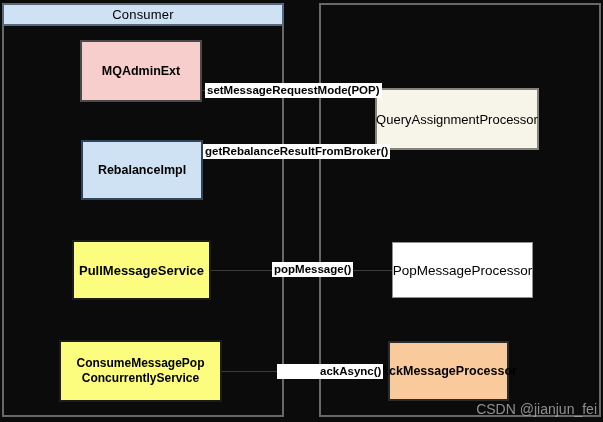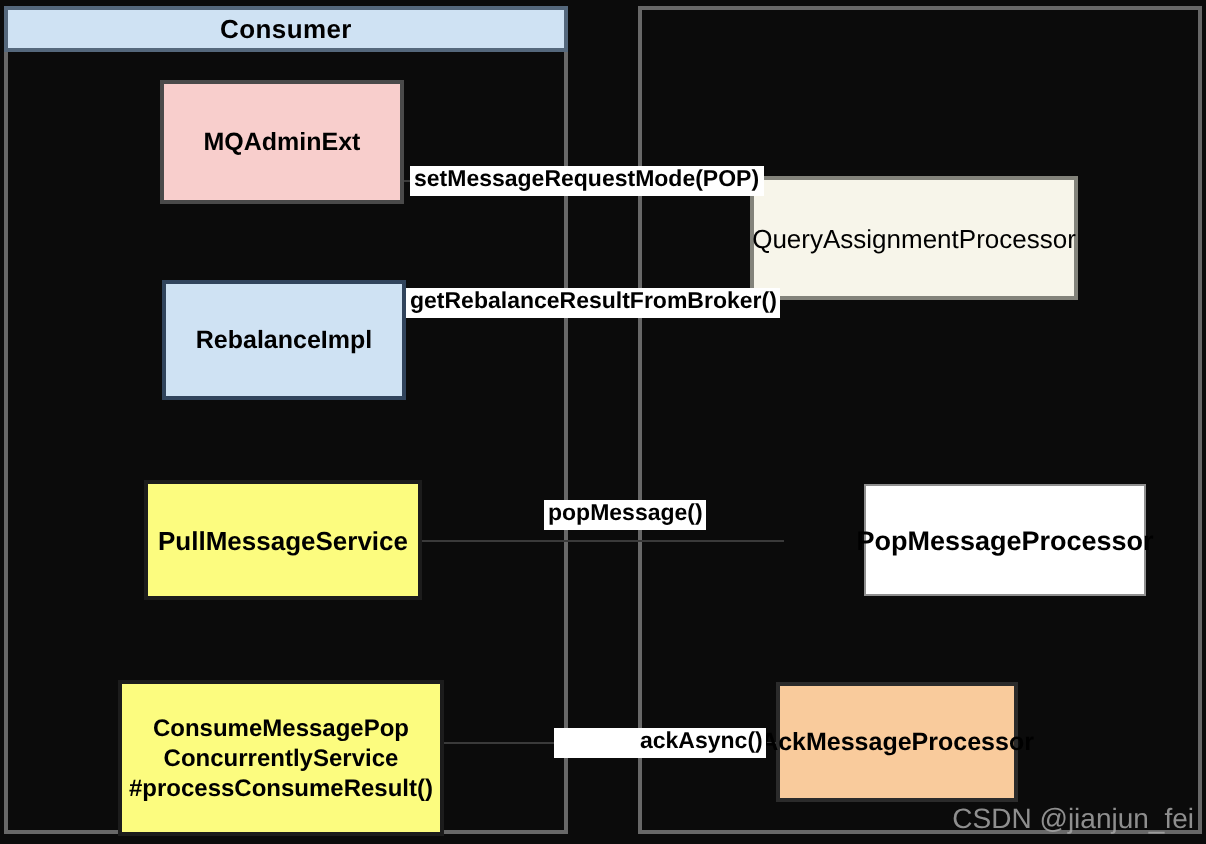--- a/index.html
+++ b/index.html
@@ -12,48 +12,48 @@
   .frame {
     position:absolute; box-sizing:border-box;
     border:2px solid #686868; background:transparent; z-index:1;
   }
   .frame.consumer { left:2px; top:3px; width:282px; height:414px; }
   .frame.broker  { left:319px; top:3px; width:282px; height:414px; }
 
   .p-header {
     position:absolute; box-sizing:border-box; height:23px; z-index:3;
     display:flex; align-items:center; justify-content:center;
-    font-size:13px; font-weight:bold; letter-spacing:.2px;
+    font-size:13px; font-weight:normal; letter-spacing:.2px;
   }
   .p-header.consumer { left:2px; top:3px; width:282px; background:#cfe2f3; border:2px solid #55687c; }
   .p-header.broker  { left:319px; top:3px; width:282px; background:#d6e8a4; border:2px solid #39421f; }
 
   .connector { position:absolute; height:0; border-top:1px solid #3a3a3a; z-index:2; }
 
   .node {
     position:absolute; box-sizing:border-box; z-index:4;
     display:flex; flex-direction:column; align-items:center; justify-content:center;
     text-align:center; font-weight:bold; font-size:12.5px; line-height:15px;
   }
   .node.mqadmin   { left:80px;  top:40px;  width:122px; height:62px; background:#f8cecc; border:2px solid #4a4a4a; }
   .node.queryasg  { left:375px; top:88px;  width:164px; height:62px; background:#f7f5ea; border:2px solid #83837b; font-weight:normal; font-size:13px; }
   .node.rebalance { left:81px;  top:140px; width:122px; height:60px; background:#cfe2f3; border:2px solid #31445c; }
   .node.pullmsg   { left:72px;  top:240px; width:139px; height:60px; background:#fcfc7f; border:2px solid #1c1c1c; font-size:13px; }
-  .node.popproc   { left:392px; top:242px; width:141px; height:56px; background:#ffffff; border:1px solid #8f8f8f; font-weight:bold; font-size:13.5px;margin-left:40px; }
-  .node.consume   { left:59px;  top:340px; width:163px; height:78px; background:#fcfc7f; border:2px solid #1c1c1c; font-size:12px; line-height:15px; }
+  .node.popproc   { left:392px; top:242px; width:141px; height:56px; background:#ffffff; border:1px solid #8f8f8f; font-weight:normal; font-size:13.5px; }
+  .node.consume   { left:59px;  top:340px; width:163px; height:62px; background:#fcfc7f; border:2px solid #1c1c1c; font-size:12px; line-height:15px; }
   .node.ackproc   { left:388px; top:341px; width:121px; height:60px; background:#f9cb9c; border:2px solid #2b2b2b; font-size:12.5px; }
 
   .msg-label {
     position:absolute; z-index:5; background:#ffffff; color:#000;
     font-weight:bold; font-size:11.5px; line-height:15px;
     padding:0 2px; white-space:nowrap;
   }
   .msg-label.set { left:205px; top:83px; }
   .msg-label.reb { left:203px; top:144px; }
-  .msg-label.pop { left:272px; top:250px; }
+  .msg-label.pop { left:272px; top:262px; }
   .msg-label.ack { left:277px; top:364px;padding-left:43px; }
 
   .watermark {
     position:absolute; right:6px; bottom:5px; z-index:6;
     font-size:14px; color:#a6a6a6; opacity:.85; white-space:nowrap;
   }
 </style>
 </head>
 <body>
 
@@ -76,21 +76,20 @@
   </div>
   <div class="node rebalance">
     <span>RebalanceImpl</span>
   </div>
   <div class="node pullmsg">
     <span>PullMessageService</span>
   </div>
   <div class="node consume">
     <div>ConsumeMessagePop</div>
     <div>ConcurrentlyService</div>
-    <div>#processConsumeResult()</div>
   </div>
 
   <div class="node queryasg">
     <span>QueryAssignmentProcessor</span>
   </div>
   <div class="node popproc">
     <span>PopMessageProcessor</span>
   </div>
   <div class="node ackproc">
     <span>AckMessageProcessor</span>

